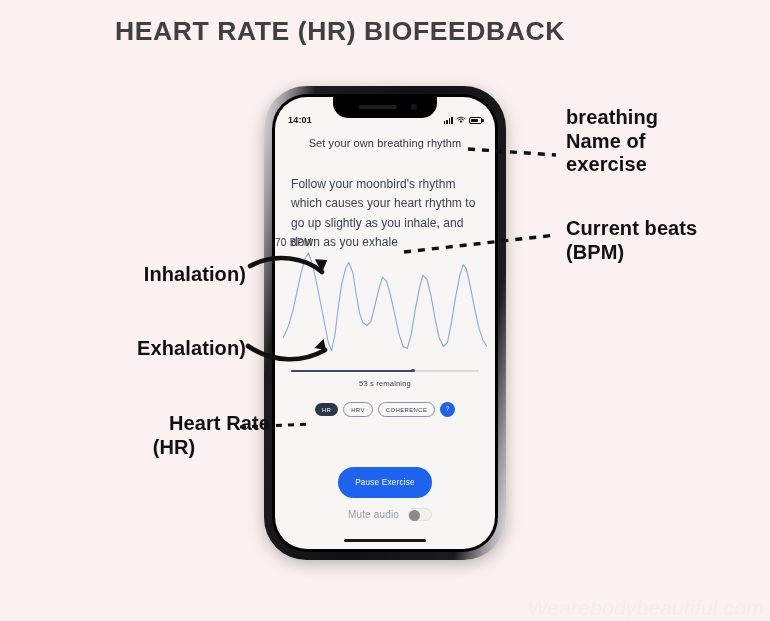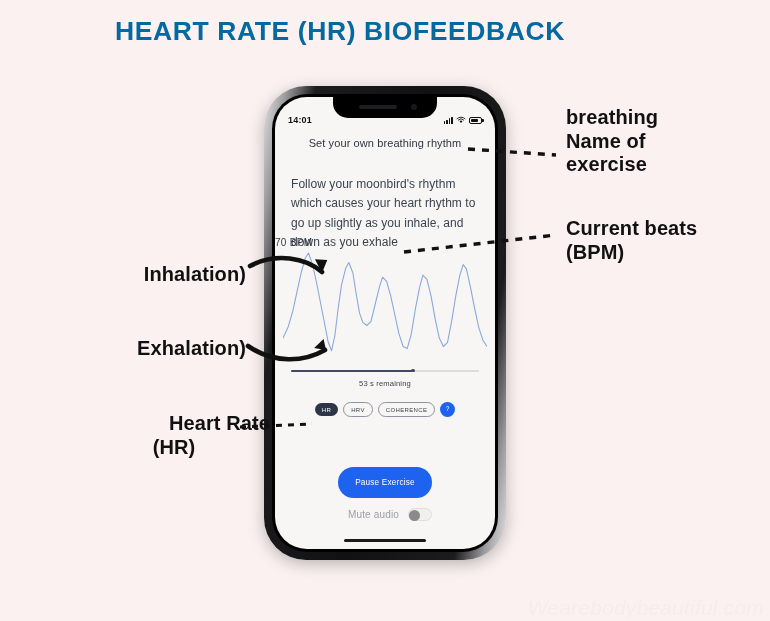--- a/index.html
+++ b/index.html
@@ -7,21 +7,21 @@
     width:770px;height:621px;
     background:#FBF1F1;
     font-family:"Liberation Sans", sans-serif;
     position:relative;
     overflow:hidden;
   }
   
   .page-title{
     position:absolute;top:16px;left:0;width:680px;
     text-align:center;
-    font-size:26.5px;font-weight:bold;color:#0369a1;
+    font-size:26.5px;font-weight:bold;color:#404040;
     letter-spacing:0.6px;
   }
   
   .phone{
     position:absolute;left:264px;top:86px;
     width:242px;height:474px;
     border-radius:42px;
     background:linear-gradient(100deg,#e7e7e9 0%,#9c9ca0 7%,#1c1c1e 16%,#111113 50%,#1c1c1e 84%,#9c9ca0 93%,#e8e8ea 100%);
     box-shadow:0 4px 16px rgba(0,0,0,.26);
   }

